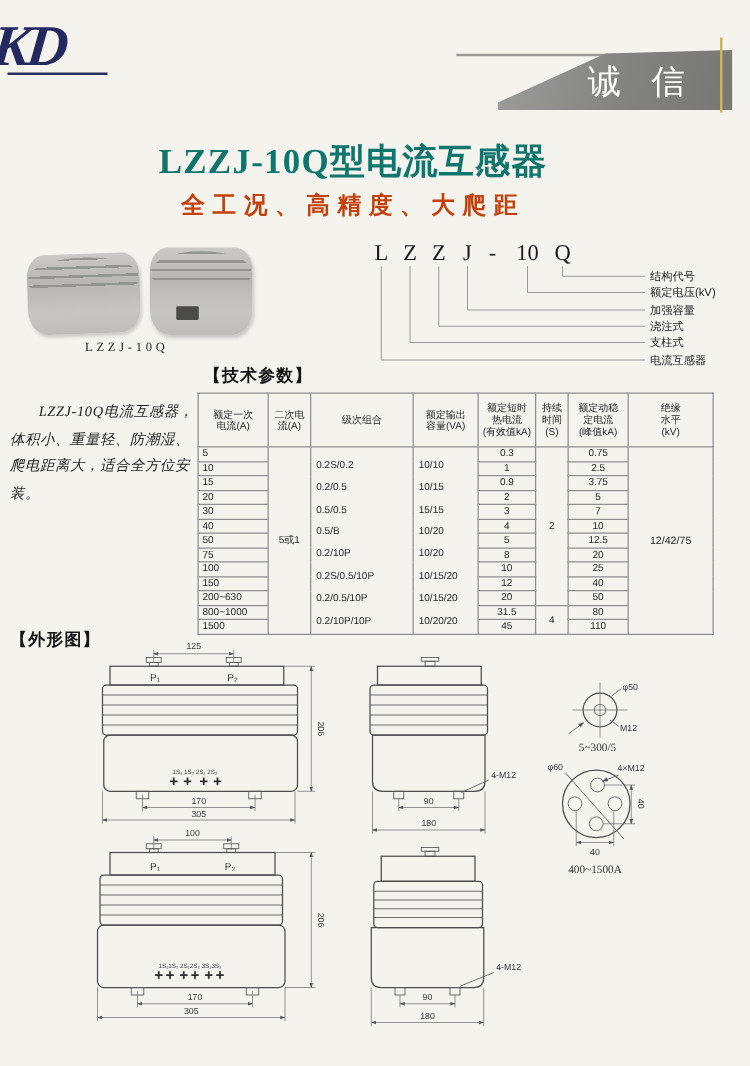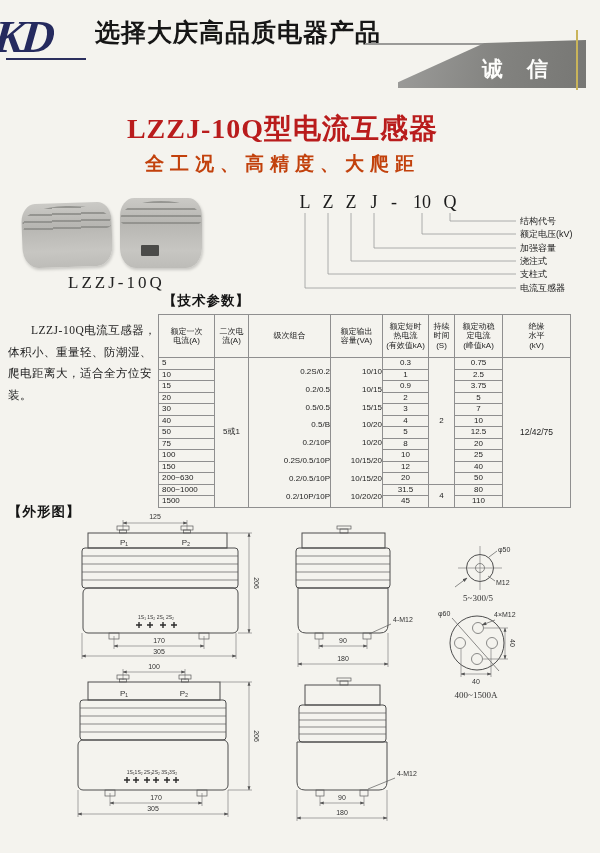--- a/index.html
+++ b/index.html
@@ -9,85 +9,84 @@
 
   
   .logo{left:-6px;top:10px;font-family:"Liberation Serif",serif;font-style:italic;font-weight:900;
         font-size:46px;color:#252a5e;letter-spacing:-3px;transform:skewX(-6deg);}
   .logo-underline{left:6px;top:58px;width:80px;height:2px;background:#2b2f5e;}
   .slogan{left:95px;top:16px;font-size:25px;font-weight:900;letter-spacing:1px;color:#161616;}
   .banner-topline{left:365px;top:43px;width:128px;height:2px;background:#9a9a98;}
   .banner{left:398px;top:40px;width:188px;height:48px;
           background:linear-gradient(100deg,#9c9c9a 0%,#82827f 55%,#777774 100%);
           clip-path:polygon(0 88%,46% 6%,100% 0,100% 100%,0 100%);}
-  .banner-text{position:absolute;right:14px;bottom:5px;color:#fdfdfb;font-weight:700;font-size:21px;letter-spacing:24px;}
+  .banner-text{position:absolute;right:14px;bottom:5px;color:#fdfdfb;font-weight:400;font-size:27px;letter-spacing:24px;}
   .yellow-line{left:576px;top:30px;width:2px;height:60px;background:#c9b45a;}
 
   
   .title{left:0;top:110px;width:565px;text-align:center;font-family:"Liberation Serif",serif;
-         font-weight:700;font-size:28px;letter-spacing:1px;color:#b91c1c;}
+         font-weight:700;font-size:28px;letter-spacing:1px;color:#0f766e;}
   .subtitle{left:0;top:151px;width:565px;text-align:center;font-weight:800;font-size:19px;letter-spacing:6px;color:#c2410c;}
 
   
   .photo-zone{left:22px;top:198px;width:200px;height:72px;}
   .xfmr{position:absolute;background:linear-gradient(180deg,#cbcac6 0%,#b7b6b2 35%,#c7c6c2 75%,#bdbcb8 100%);
         border-radius:14px 14px 16px 16px/18px 18px 20px 20px;
         box-shadow:1px 2px 3px rgba(0,0,0,.18);}
   .xfmr .ribs{position:absolute;left:1px;right:1px;top:3px;height:26px;
         background:repeating-linear-gradient(180deg,#8d8d89 0 2px,rgba(0,0,0,0) 2px 7px);
         border-radius:50% 50% 30% 30%/60% 60% 20% 20%;opacity:.85;}
   .xfmr .plate{position:absolute;left:26%;bottom:12px;width:18px;height:11px;background:#4b4b49;border-radius:1px;}
   .xfmr1{left:0;top:5px;width:90px;height:64px;transform:rotate(-2deg);}
   .xfmr2{left:98px;top:0;width:82px;height:70px;}
-  .photo-caption{left:68px;top:273px;font-family:"Liberation Serif",serif;font-size:17px;letter-spacing:3px;color:#222;}
+  .photo-caption{left:68px;top:273px;font-family:"Liberation Serif",serif;font-size:10px;letter-spacing:3px;color:#222;}
 
   
   .model-svg{left:288px;top:192px;}
   .model-svg text{font-family:"Liberation Sans",sans-serif;font-size:9px;fill:#222;}
   .model-svg text.mchar{font-family:"Liberation Serif",serif;font-size:18px;fill:#1a1a1a;}
   .model-svg path{stroke:#9a9a9a;stroke-width:.8;fill:none;}
 
   
   .sec-head{font-size:13.5px;font-weight:700;color:#141414;letter-spacing:1px;}
   .sec-tech{left:163px;top:292px;}
   .sec-outline{left:8px;top:503px;}
 
   
   .desc{left:8px;top:320px;width:150px;font-family:"Liberation Serif",serif;font-size:11.5px;
-        line-height:21.5px;text-indent:2em;letter-spacing:.5px;color:#222;}
+        line-height:21.5px;text-indent:2em;letter-spacing:.5px;color:#222;font-style:italic;}
 
   
   .params{left:158px;top:314px;}
   table{border-collapse:collapse;table-layout:fixed;width:412px;}
   th,td{border:1px solid #8f8f8f;padding:0;text-align:center;color:#232323;}
   th{height:42px;font-weight:400;font-size:8px;line-height:9.5px;white-space:pre-line;}
   td{height:10.5px;font-size:8px;line-height:10px;}
   td.c-left{text-align:left;padding-left:3px;}
-  td.multi{vertical-align:top;text-align:right;padding:5px 0 0 4px;}
+  td.multi{vertical-align:top;text-align:left;padding:5px 0 0 4px;}
   td.multi div{height:17.8px;line-height:17.8px;}
   td.ins{font-size:8.5px;}
 
   
   .outline-svg{left:0;top:508px;}
   .outline-svg .shape{fill:none;stroke:#4d4d4d;stroke-width:1;}
   .outline-svg .thin{fill:none;stroke:#5a5a5a;stroke-width:.7;}
   .outline-svg .dim{stroke:#707070;stroke-width:.6;fill:none;}
   .outline-svg text{font-size:7px;fill:#333;font-family:"Liberation Sans",sans-serif;}
   .outline-svg text.pt{font-size:8px;}
   .outline-svg text.cap{font-size:9px;font-family:"Liberation Serif",serif;}
   .outline-svg text.tiny{font-size:5px;}
 </style>
 </head>
 <body>
 
 <div class="page">
 
   <div class="abs logo">KD</div>
   <div class="abs logo-underline"></div>
-  <div class="abs slogan">选择大庆高品质电器产品</div>
   <div class="abs banner-topline"></div>
   <div class="abs banner">
     <span class="banner-text">诚信</span>
   </div>
   <div class="abs yellow-line"></div>
 
   <div class="abs title">LZZJ-10Q型电流互感器</div>
   <div class="abs subtitle">全工况、高精度、大爬距</div>
 
   <div class="abs photo-zone">

